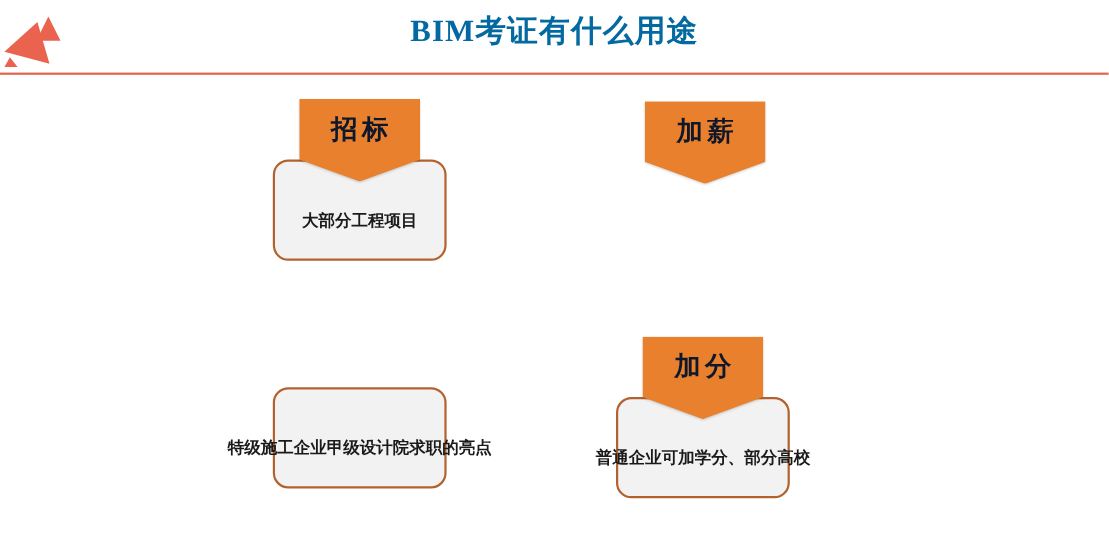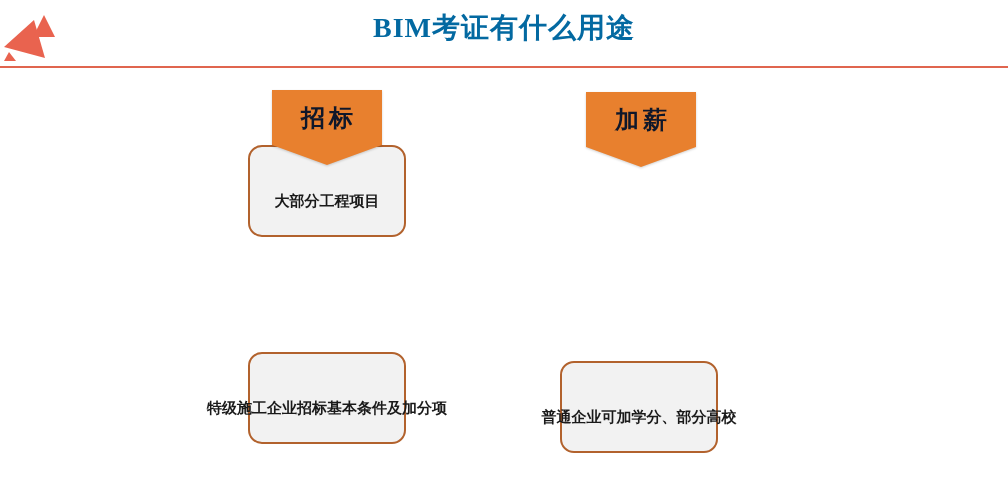--- a/index.html
+++ b/index.html
@@ -138,22 +138,27 @@
   <div class="banner-wrap">
     <div class="banner">
       <span class="banner-label">加薪</span>
     </div>
   </div>
 </div>
 
 <div class="card card-3">
   <div class="card-body">
     <div class="card-text-line">特级施工企业</div>
-    <div class="card-text-line">招标基本条件及加分项</div>
+    <div class="card-text-line">甲级设计院求职的亮点</div>
   </div>
 </div>
 
 <div class="card card-4">
   <div class="card-body">
     <div class="card-text-line">普通企业</div>
     <div class="card-text-line">可加学分、部分高校</div>
   </div>
+  <div class="banner-wrap">
+    <div class="banner">
+      <span class="banner-label">加分</span>
+    </div>
+  </div>
 </div>
 
 </body></html>

